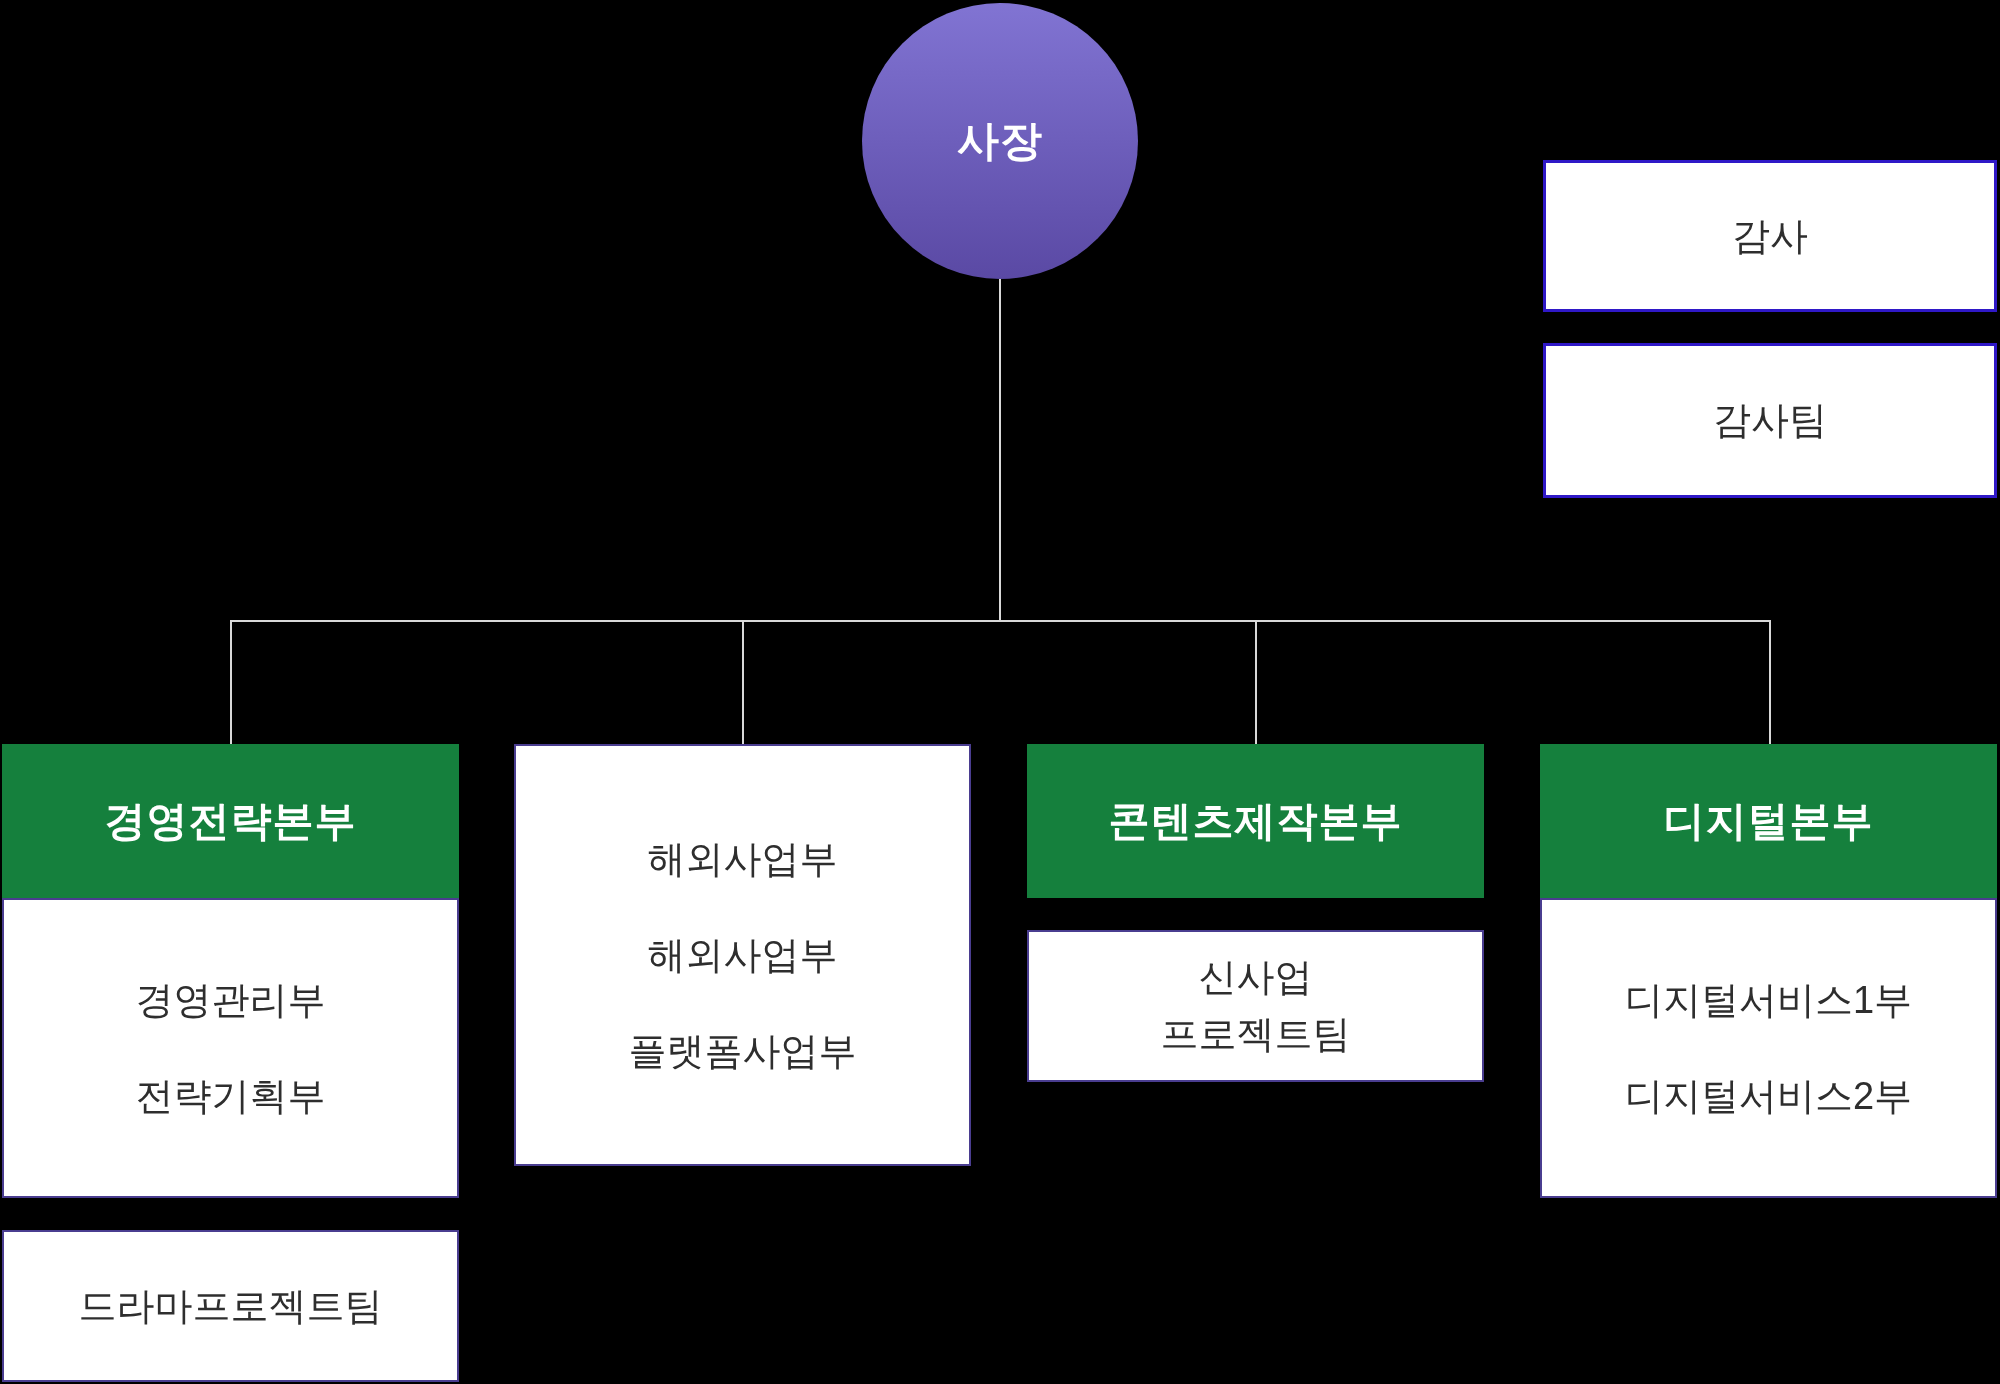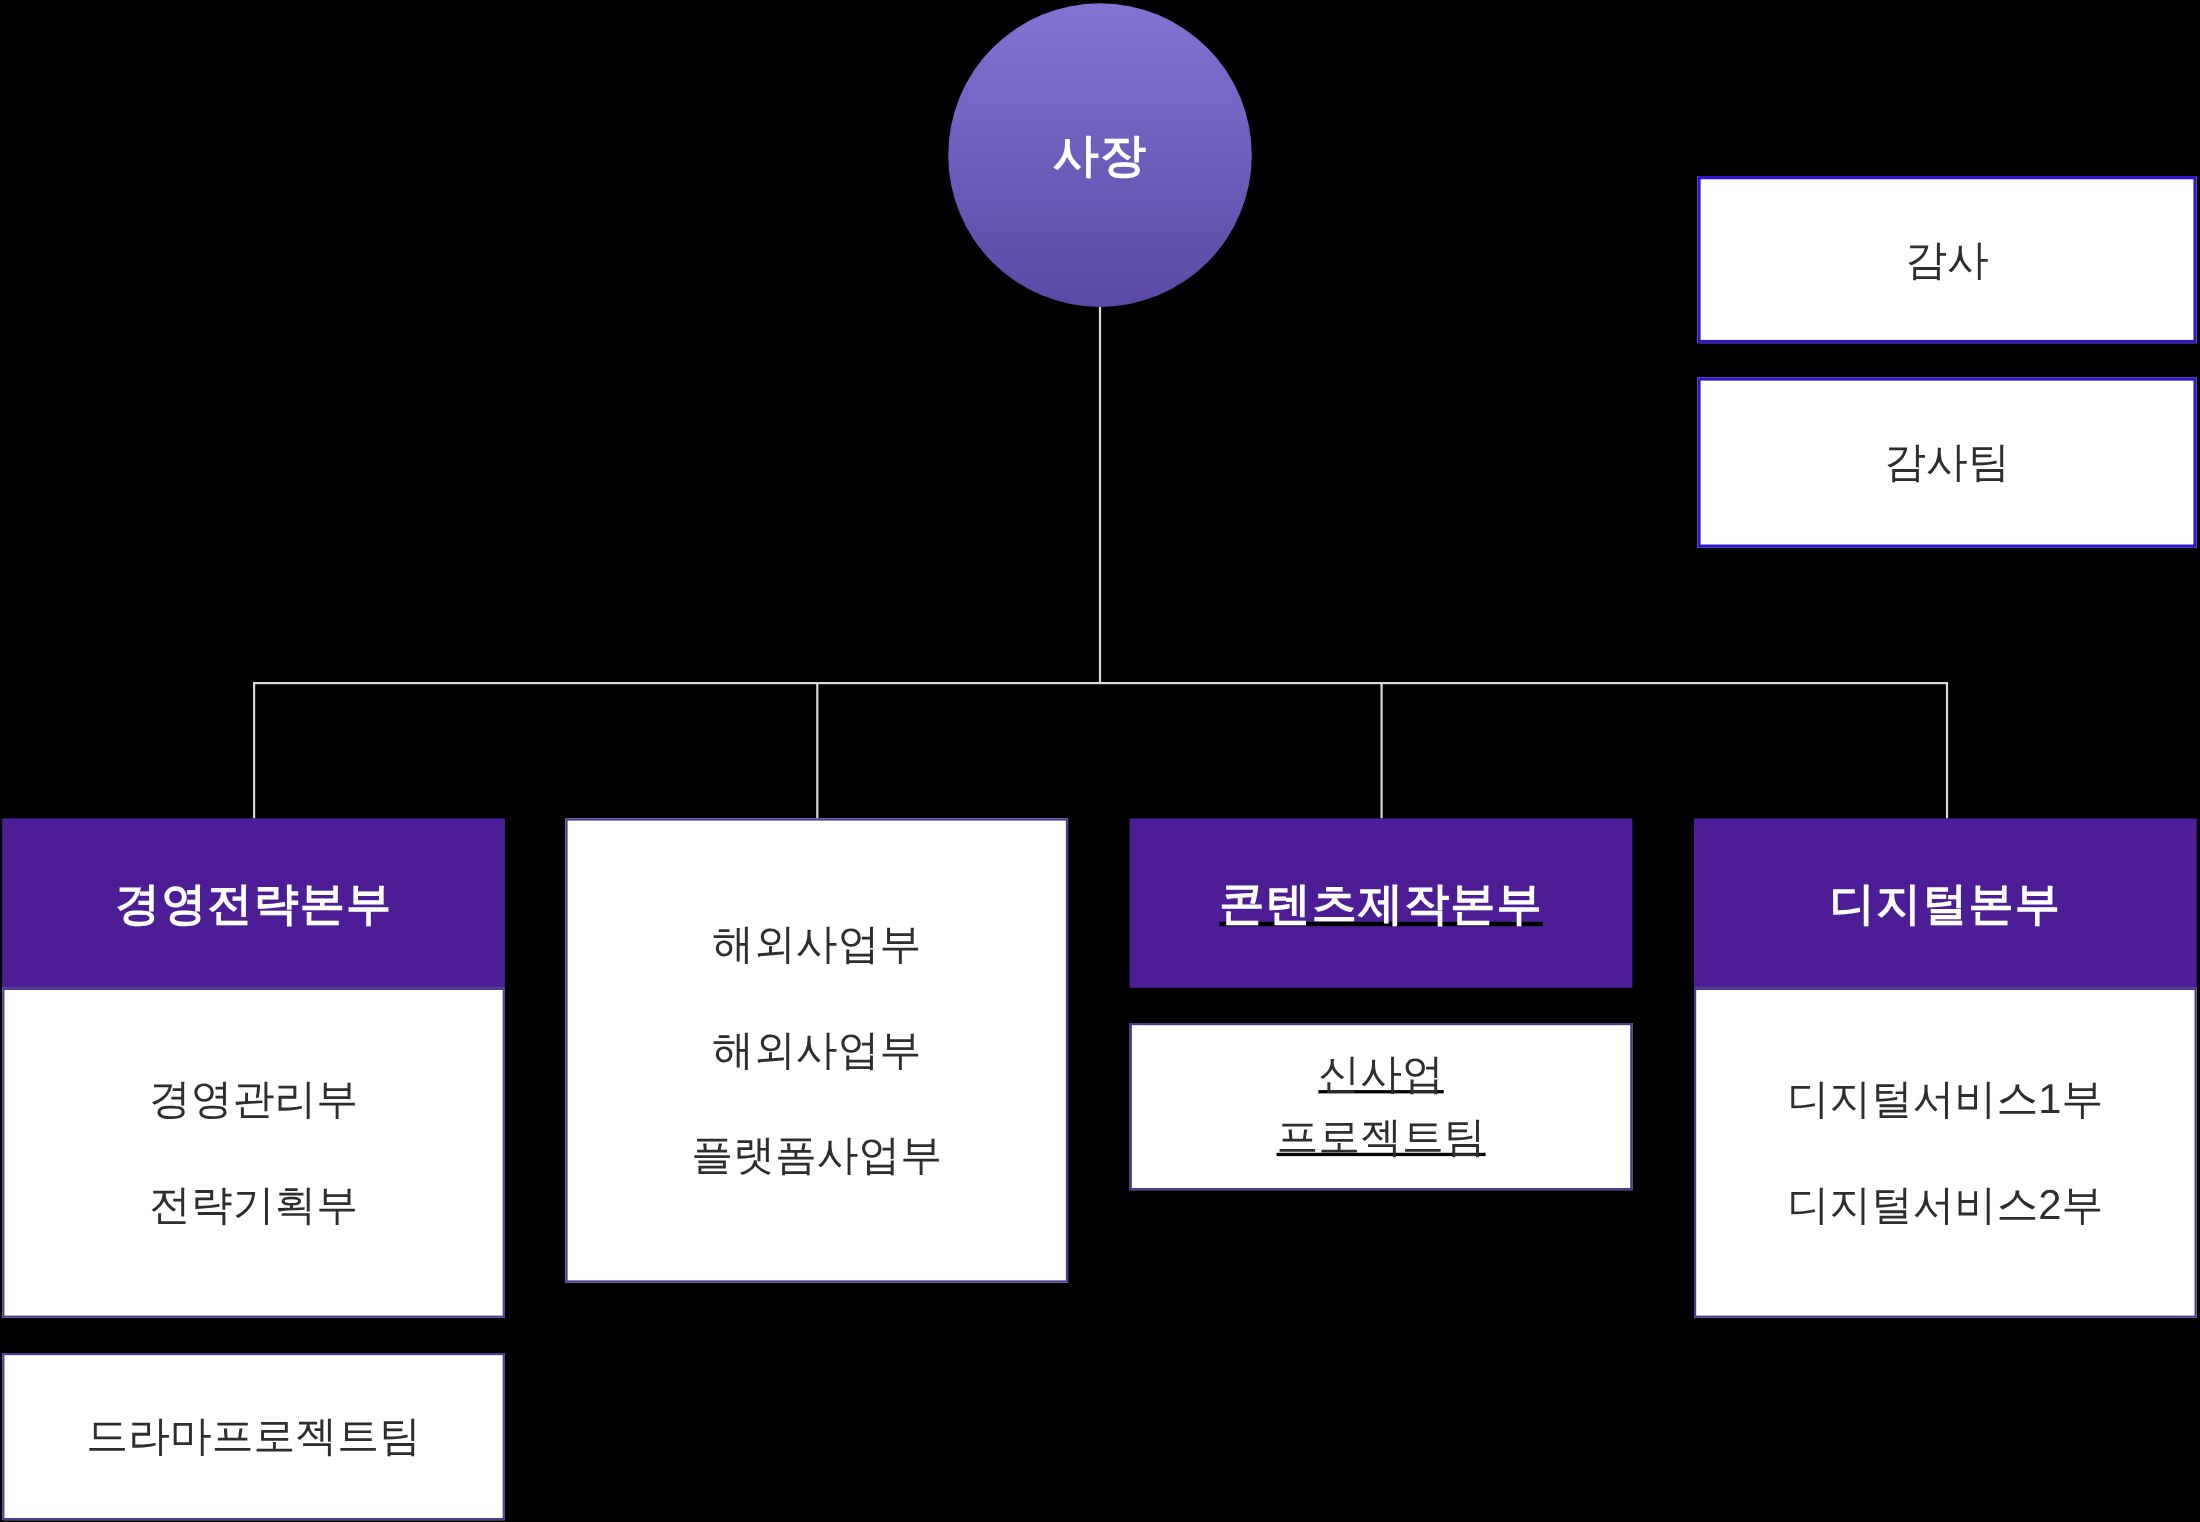--- a/index.html
+++ b/index.html
@@ -33,24 +33,24 @@
     background:#ffffff;border:3px solid #2f18c7;box-sizing:border-box;
     display:flex;align-items:center;justify-content:center;
     font-size:38px;color:#2e2e2e;
   }
   .audit-1{top:160px;height:152px;}
   .audit-2{top:343px;height:155px;}
   
   .column{position:absolute;top:744px;width:457px;}
   .col-1{left:2px;}
   .col-2{left:514px;}
-  .col-3{left:1027px;text-decoration:underline;}
+  .col-3{left:1027px;}
   .col-4{left:1540px;}
   .col-header{
-    height:154px;background:#4c1d95;
+    height:154px;background:#15803d;
     display:flex;align-items:center;justify-content:center;
     color:#ffffff;font-size:41px;font-weight:700;letter-spacing:1px;
   }
   .col-body{
     background:#ffffff;border:2px solid #4a3d90;box-sizing:border-box;
     display:flex;flex-direction:column;align-items:center;justify-content:center;
     gap:48px;
     font-size:38px;line-height:48px;color:#2e2e2e;text-align:center;
   }
   .body-2{height:300px;}

